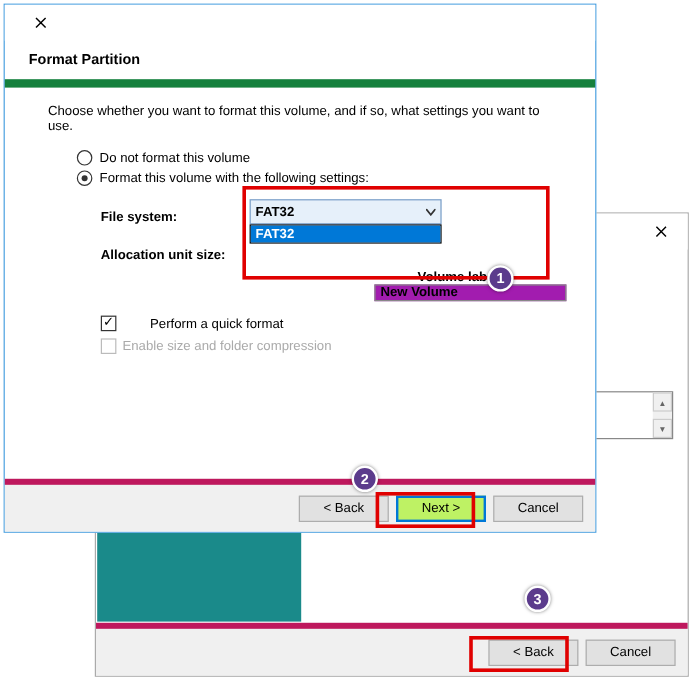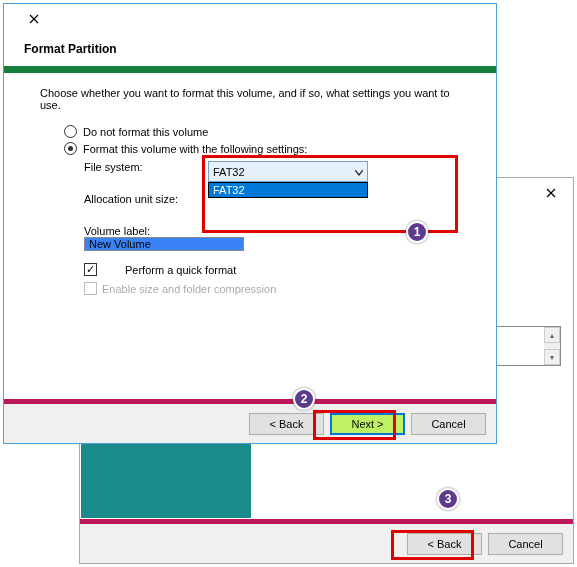--- a/index.html
+++ b/index.html
@@ -11,30 +11,30 @@
   .closebtn svg { width: 10px; height: 10px; }
   .header { padding: 8px 20px 10px 20px; border-bottom: 7px solid #15803d; }
   .header-title { font-size: 12px; font-weight: bold; color: #000; }
   .header-sub { font-size: 11px; color: #000; padding-left: 12px; margin-top: 2px; }
   .body { padding: 14px 24px 6px 24px; font-size: 11px; color: #000; }
   .prompt { margin-bottom: 14px; margin-left: 12px; }
   .radio-row { display: flex; align-items: flex-end; margin: 4px 0 4px 36px; }
   .radio { width: 13px; height: 13px; border: 1px solid #333; border-radius: 50%; margin-right: 6px; display: flex; align-items: center; justify-content: center; flex-shrink: 0; }
   .radio.checked::after { content: ""; width: 5px; height: 5px; background: #333; border-radius: 50%; }
   .settings { margin-left: 56px; margin-top: 6px; position: relative; }
-  .field-row { display: flex; align-items: flex-start; height: 26px; }
+  .field-row { display: flex; align-items: flex-end; height: 26px; font-weight: bold; }
   .field-label { width: 124px; font-size: 11px; }
   .highlight1 { position: absolute; border: 3px solid #e00000; pointer-events: none; }
   .fs-group { position: relative; width: 160px; }
   .combo { height: 21px; border: 1px solid #7a9ec7; background: #e6f0fa; display: flex; align-items: center; padding: 0 4px; font-size: 11px; justify-content: space-between; }
   .combo .chev svg { width: 8px; height: 6px; }
   .dropdown { position: absolute; top: 21px; left: 0; width: 160px; border: 1px solid #000; background: #fff; font-size: 11px; z-index: 5; }
   .dropdown .opt { padding: 1px 4px; }
   .dropdown .opt.sel { background: #0078d7; color: #fff; }
-  .textinput { height: 21px; width: 160px; border: 1px solid #888; padding: 0 4px; font-size: 11px; display: flex; align-items: center; background: #3b82f6; }
+  .textinput { height: 21px; width: 160px; border: 1px solid #888; padding: 0 4px; font-size: 11px; display: flex; align-items: center; background: #a21caf; }
   .cb-row { display: flex; align-items: center; margin: 6px 0 3px 56px; gap: 5px; }
   .cb { width: 13px; height: 13px; border: 1px solid #333; display: flex; align-items: center; justify-content: center; font-size: 10px; flex-shrink: 0; }
   .cb.checked::after { content: "✓"; font-size: 11px; line-height: 1; }
   .cb.disabled { border-color: #bbb; }
   .cb-label.disabled { color: #aaa; }
   .footer { border-top: 5px solid #be185d; background: #f0f0f0; height: 44px; display: flex; align-items: center; justify-content: flex-end; padding: 0 10px; gap: 6px; position: relative; }
   .btn { width: 75px; height: 22px; border: 1px solid #adadad; background: #e1e1e1; font-size: 11px; display: flex; align-items: center; justify-content: center; }
   .btn.primary { border: 2px solid #0078d7; background: #bef264; }
   .callout { width: 22px; height: 22px; border-radius: 50%; background: #5b3b8c; border: 2px solid #fff; box-shadow: 0 0 3px rgba(0,0,0,.5); color: #fff; font-size: 12px; font-weight: bold; display: flex; align-items: center; justify-content: center; position: absolute; z-index: 20; }
   .summary-box { border: 1px solid #888; background: #fff; font-size: 11px; padding: 2px 4px; position: relative; overflow: hidden; }

